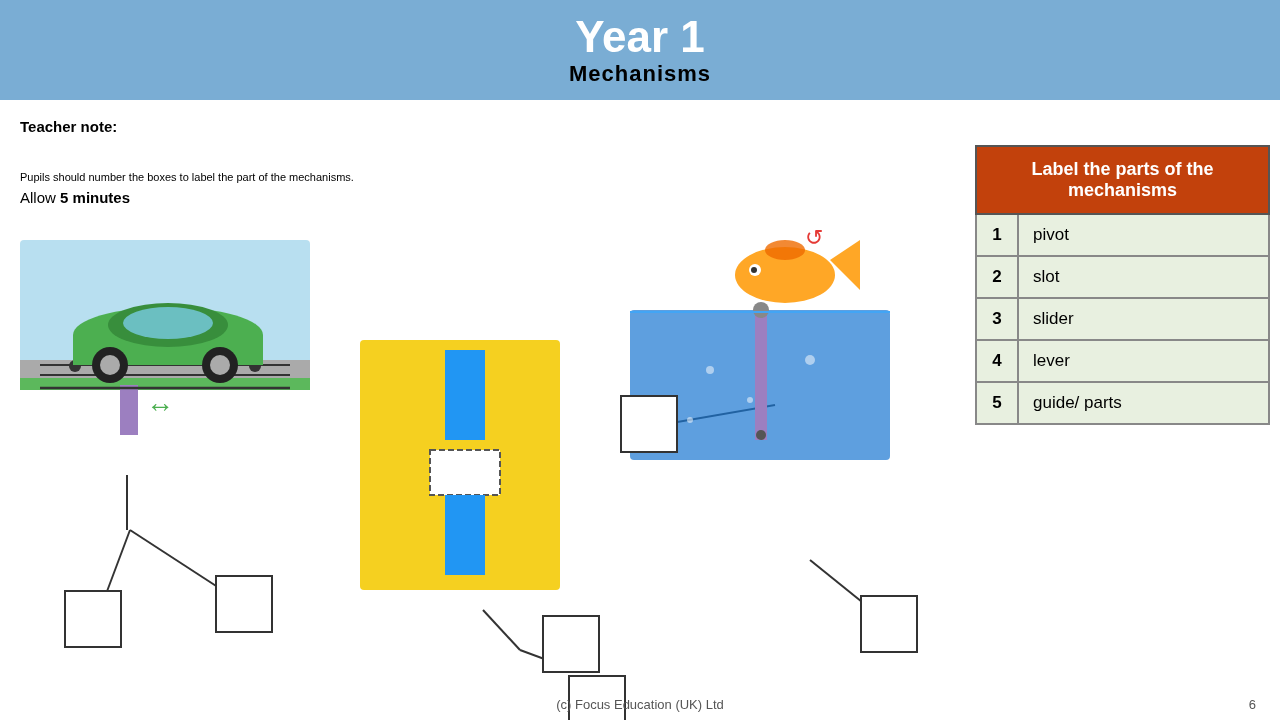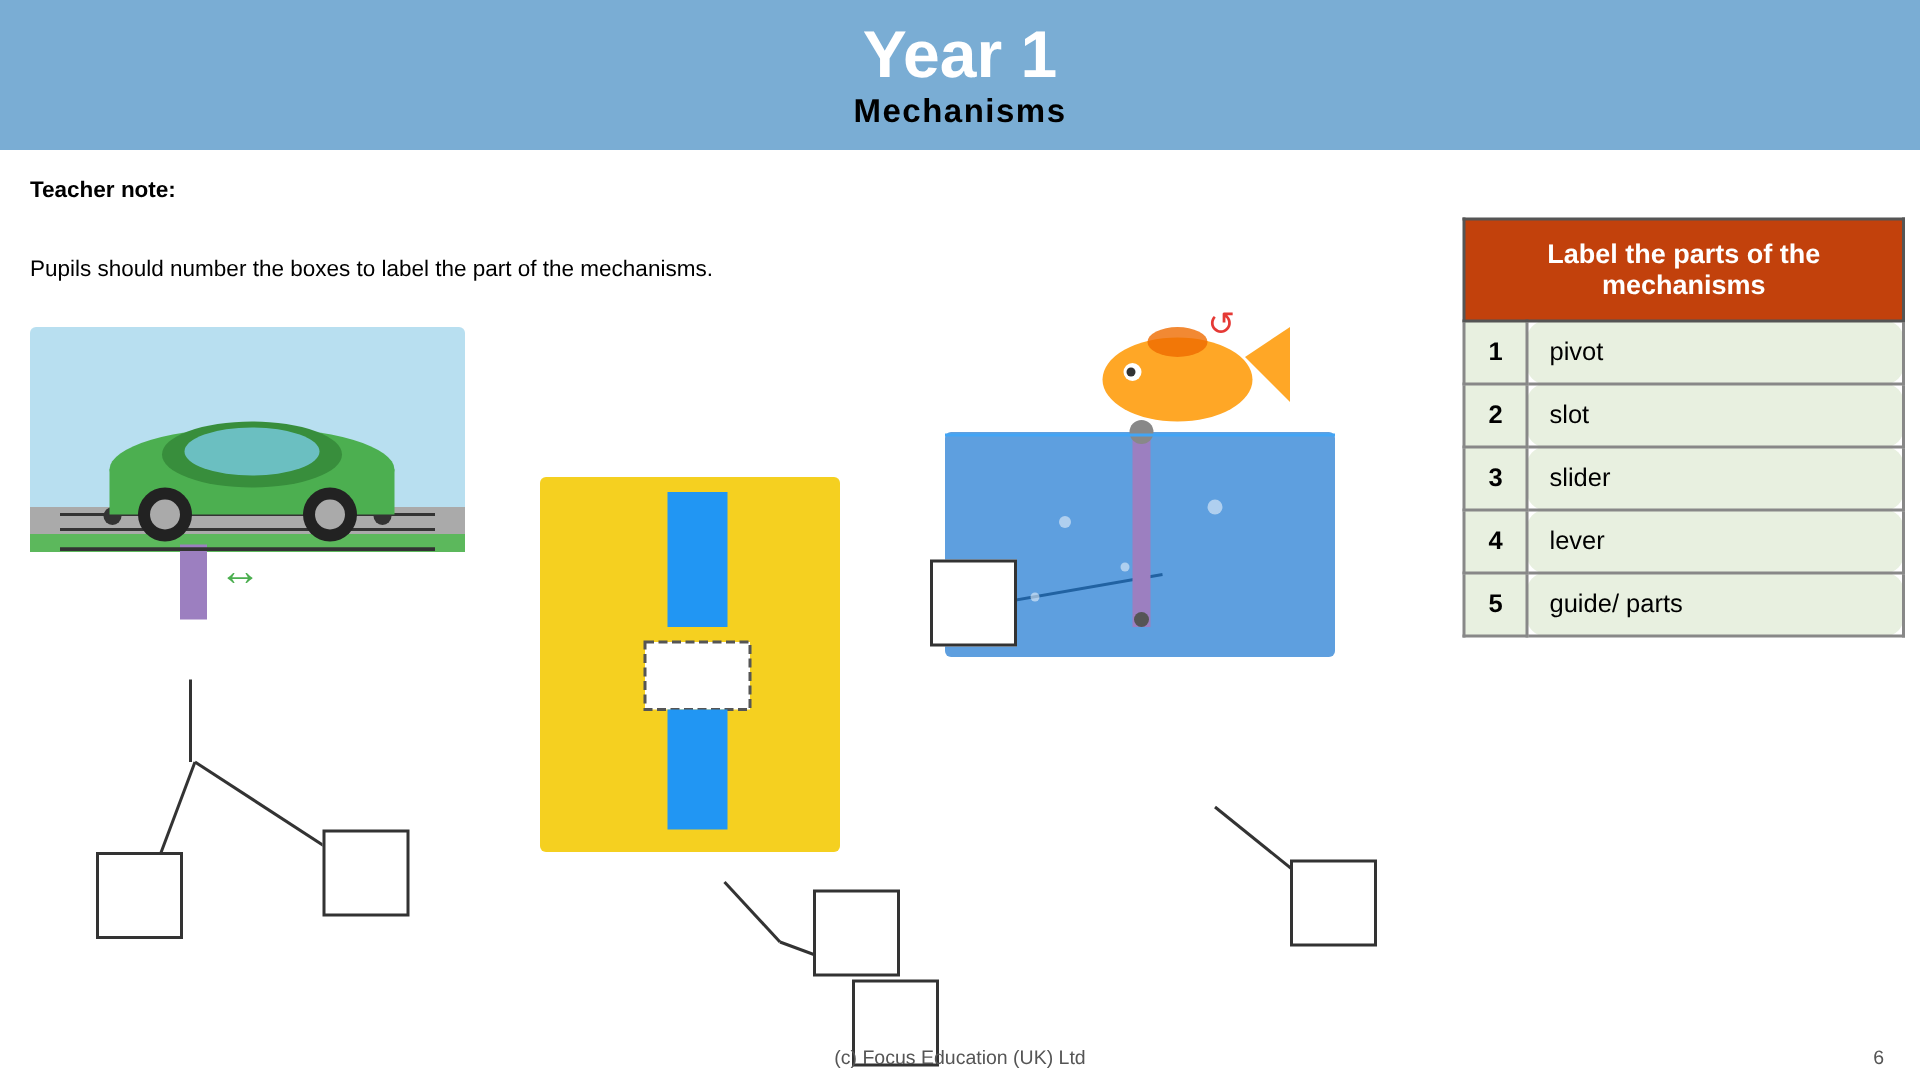--- a/index.html
+++ b/index.html
@@ -51,21 +51,21 @@
     }
 
     .teacher-note {
       font-size: 15px;
       margin-bottom: 6px;
     }
     .teacher-note span {
       font-weight: bold;
     }
     .teacher-note-body {
-      font-size: 15px;
+      font-size: 11px;
       margin-bottom: 6px;
       margin-top: 36px;
     }
     .allow-text {
       font-size: 15px;
       margin-bottom: 14px;
     }
     .allow-text strong {
       font-weight: bold;
     }
@@ -118,21 +118,20 @@
       border: 2px solid #888;
     }
     .label-table td.num-col {
       text-align: center;
       width: 42px;
       font-weight: bold;
       border-right: 2px solid #888;
     }
     .label-table td.word-col {
       padding-left: 14px;
-      border-radius: 12px;
     }
 
     
     #footer {
       position: absolute;
       bottom: 8px;
       left: 0;
       width: 100%;
       display: flex;
       justify-content: center;
@@ -169,20 +168,23 @@
   <div class="title-sub">Mechanisms</div>
 </div>
 
 <div id="main">
   <div id="left-panel">
 
     <div class="teacher-note">
       <span>Teacher note:</span>
     </div>
     <div class="teacher-note-body">Pupils should number the boxes to label the part of the mechanisms.</div>
+    <div class="allow-text">
+      <span>Allow</span>&nbsp;<strong>5 minutes</strong>
+    </div>
 
     <div class="illustrations">
 
       <svg class="lines-svg">
 
         <line x1="110" y1="310" x2="80" y2="390" stroke="#333" stroke-width="2"></line>
 
         <line x1="110" y1="310" x2="210" y2="375" stroke="#333" stroke-width="2"></line>
 
         <line x1="107" y1="255" x2="107" y2="310" stroke="#333" stroke-width="2"></line>

